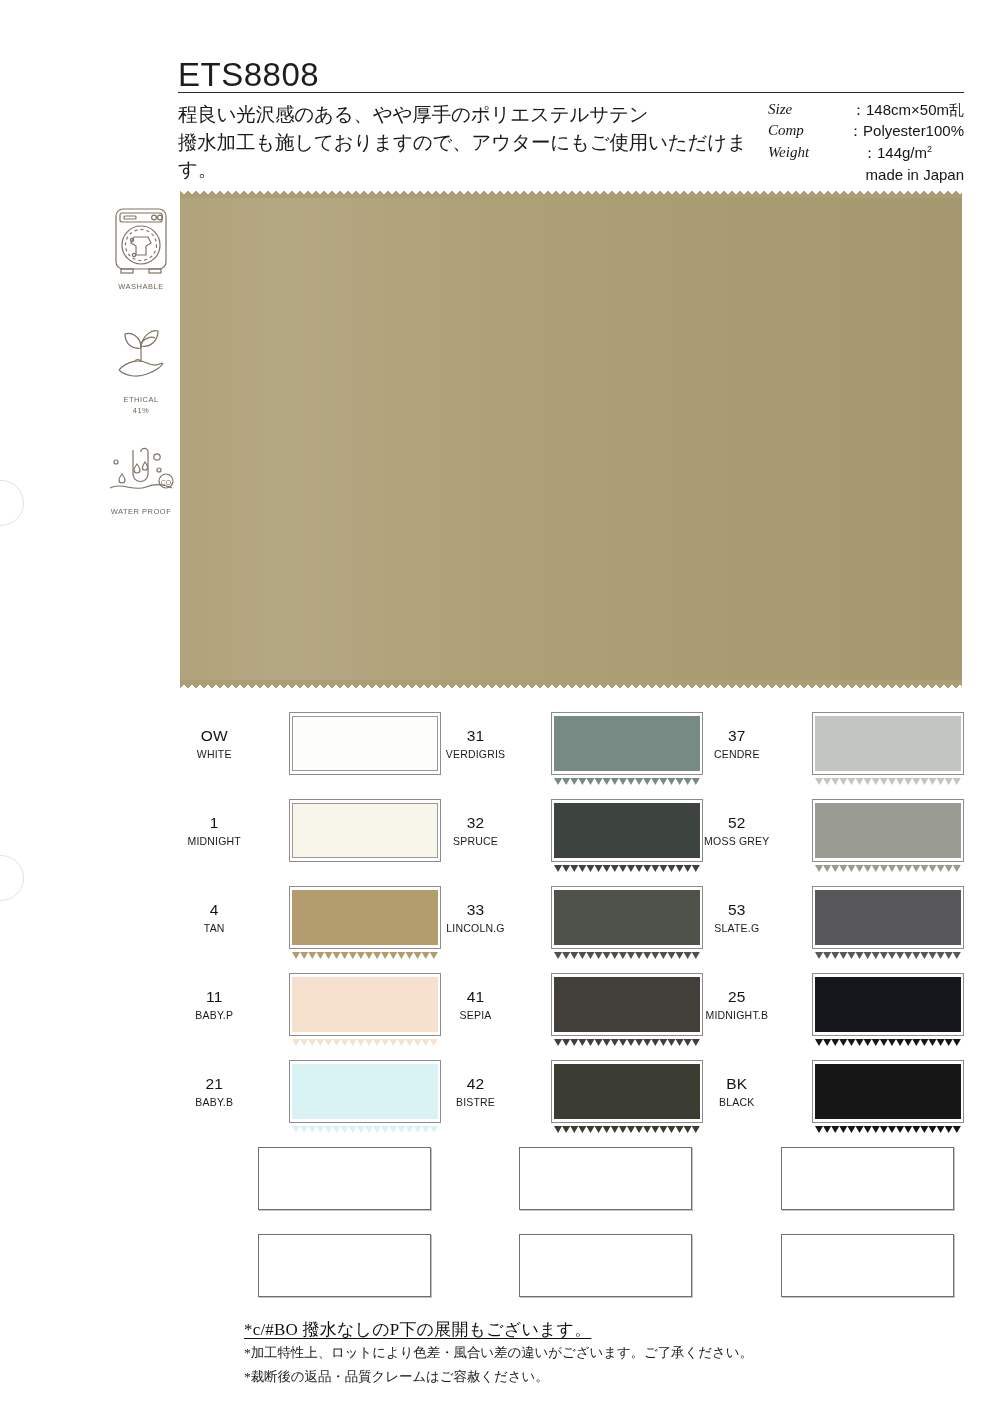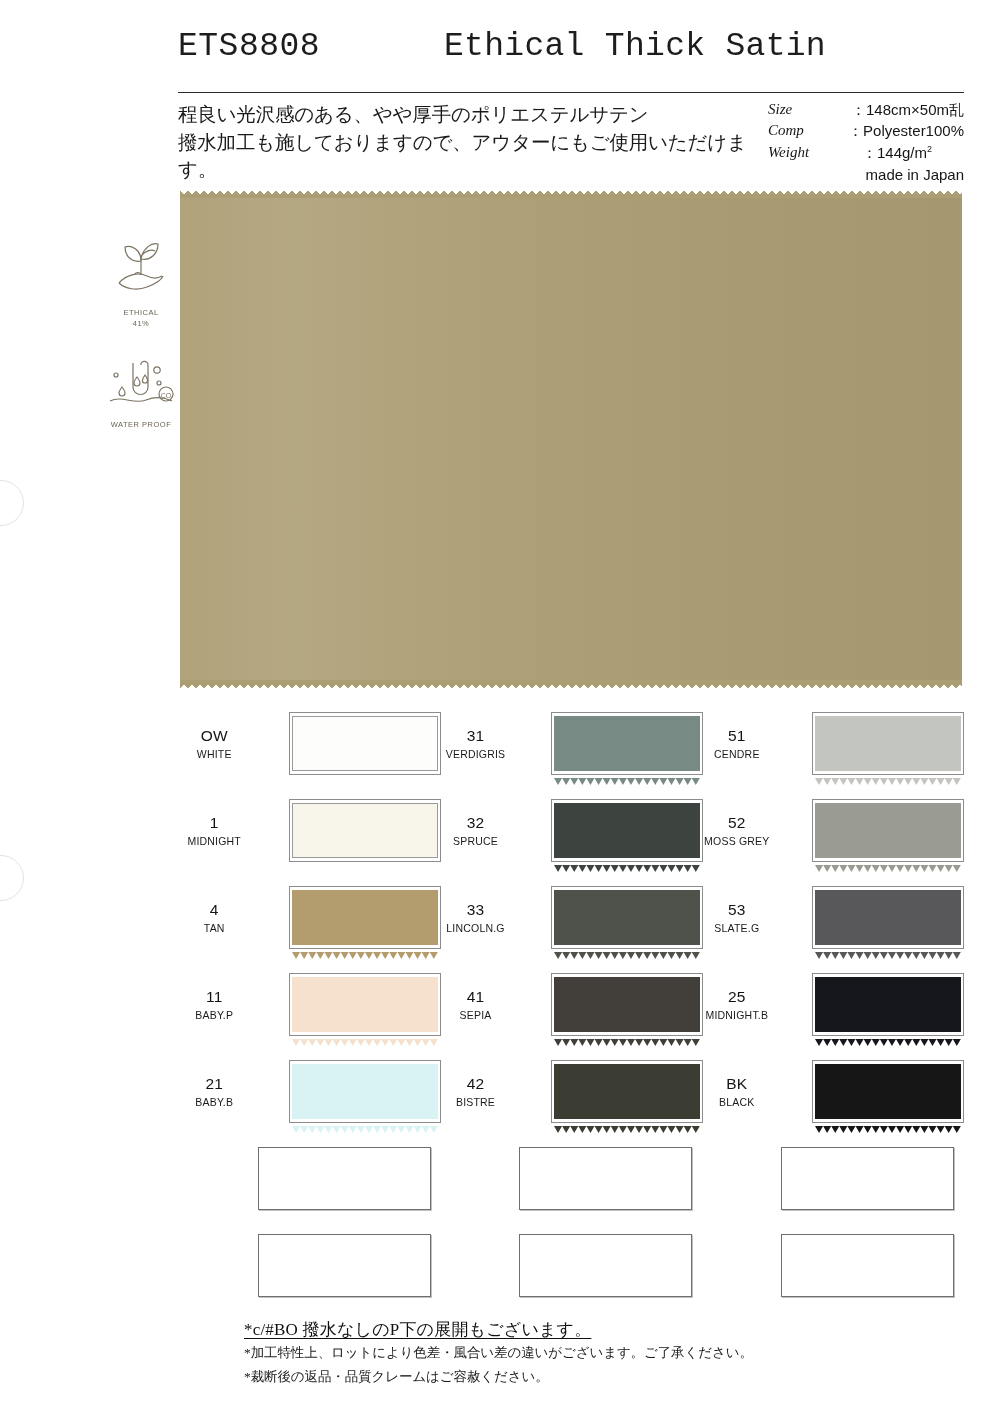--- a/index.html
+++ b/index.html
@@ -14,21 +14,21 @@
   
   .punch {
     position: absolute; left: -22px; width: 46px; height: 46px;
     border: 1.5px solid #e2e2e2; border-radius: 50%;
     background: #fff;
   }
   .punch.p1 { top: 480px; }
   .punch.p2 { top: 855px; }
 
   
-  .hdr { position: absolute; left: 178px; top: 28px; width: 782px; font-family: Liberation Mono, monospace; }
+  .hdr { position: absolute; left: 178px; top: 56px; width: 782px; }
   .hdr-row { display: flex; align-items: baseline; }
   .code {
     font-size: 33px; letter-spacing: .5px; color: #1d1d1d;
     font-weight: 400; width: 250px;
   }
   .prodname {
     font-size: 33px; color: #1d1d1d; letter-spacing: .3px; flex: 1;
     text-align: left; padding-left: 16px;
   }
   .rule { position: absolute; left: 178px; top: 92px; width: 786px; height: 1.4px; background: #2a2a2a; }
@@ -138,21 +138,20 @@
 <body>
 
 <div class="page">
 
   <div class="punch p1"></div>
   <div class="punch p2"></div>
 
   <div class="hdr">
     <div class="hdr-row">
       <div class="code">ETS8808</div>
-      <div class="prodname">Ethical Thick Satin</div>
     </div>
   </div>
   <div class="rule"></div>
 
   <div class="subwrap">
     <div class="jp-desc">
       <div>程良い光沢感のある、やや厚手のポリエステルサテン</div>
       <div>撥水加工も施しておりますので、アウターにもご使用いただけます。</div>
     </div>
     <div class="spec">
@@ -167,20 +166,37 @@
       <div class="srow">
         <span class="k">Weight</span>
         <span class="v"><span>：144g/m</span><span class="sup">2</span></span>
       </div>
       <div class="made">made in Japan</div>
     </div>
   </div>
 
   <div class="icons">
 
+    <div class="ic-block">
+      <svg width="62" height="72" viewBox="0 0 62 72" fill="none" stroke="#7d7363" stroke-width="1.2">
+        <rect x="6" y="4" width="50" height="60" rx="7"></rect>
+        <rect x="10" y="8" width="42" height="9" rx="2"></rect>
+        <rect x="14" y="11" width="12" height="3" rx="1"></rect>
+        <circle cx="44" cy="12.5" r="2.4"></circle>
+          <circle cx="50" cy="12.5" r="2.4"></circle>
+        <circle cx="31" cy="40" r="19"></circle>
+        <circle cx="31" cy="40" r="15.5" stroke-dasharray="3 3"></circle>
+        <path d="M24 32 h14 l3 6 -5 3 v9 h-10 v-9 l-5 -3 z"></path>
+        <circle cx="22" cy="35" r="1.6"></circle>
+          <circle cx="24" cy="50" r="1.6"></circle>
+        <rect x="11" y="64" width="12" height="4"></rect>
+          <rect x="39" y="64" width="12" height="4"></rect>
+      </svg>
+      <div class="ic-cap">WASHABLE</div>
+    </div>
 
     <div class="ic-block" style="margin-top:26px;">
       <svg width="72" height="72" viewBox="0 0 72 72" fill="none" stroke="#7d7363" stroke-width="1.2">
         <path d="M36 44 V28"></path>
         <path d="M36 30 C36 18, 26 14, 20 16 C20 26, 28 32, 36 30 Z"></path>
         <path d="M36 28 C38 17, 47 11, 53 13 C53 23, 45 30, 36 28 Z"></path>
         <path d="M36 25 C40 20, 46 18, 50 20"></path>
         <path d="M14 52 C22 43, 34 41, 42 45 C48 48, 52 48, 57 45"></path>
         <path d="M14 52 C20 58, 32 60, 42 56 C50 53, 56 50, 58 45"></path>
         <path d="M29 44 C31 41, 34 41, 36 43"></path>
@@ -240,21 +256,21 @@
                 </svg></div>
            <div class="body" style="background:#788a84"></div>
            <div class="zig-b"><svg width="100%" height="7" viewBox="0 0 173 7" preserveAspectRatio="none">
                   <path d="M0 0 L4.805555555555555 7 L9.61111111111111 0 L14.416666666666666 7 L19.22222222222222 0 L24.02777777777778 7 L28.833333333333332 0 L33.638888888888886 7 L38.44444444444444 0 L43.25 7 L48.05555555555556 0 L52.861111111111114 7 L57.66666666666667 0 L62.47222222222222 7 L67.27777777777777 0 L72.08333333333333 7 L76.88888888888889 0 L81.69444444444444 7 L86.5 0 L91.30555555555556 7 L96.11111111111111 0 L100.91666666666667 7 L105.72222222222223 0 L110.52777777777777 7 L115.33333333333333 0 L120.13888888888889 7 L124.94444444444444 0 L129.75 7 L134.55555555555554 0 L139.3611111111111 7 L144.16666666666666 0 L148.9722222222222 7 L153.77777777777777 0 L158.58333333333331 7 L163.38888888888889 0 L168.19444444444443 7 L173 0 L173 0 Z" fill="#788a84"></path>
                 </svg></div>
          </div>
        </div>
         </div>
         <div class="cell">
           <div class="lbl">
-         <div class="num">51</div>
+         <div class="num">37</div>
          <div class="nm">CENDRE</div>
        </div>
        <div class="chip-box">
          <div class="frame"></div>
          <div class="chip ">
            <div class="zig-t"><svg width="100%" height="7" viewBox="0 0 173 7" preserveAspectRatio="none">
                   <path d="M0 7 L4.805555555555555 0 L9.61111111111111 7 L14.416666666666666 0 L19.22222222222222 7 L24.02777777777778 0 L28.833333333333332 7 L33.638888888888886 0 L38.44444444444444 7 L43.25 0 L48.05555555555556 7 L52.861111111111114 0 L57.66666666666667 7 L62.47222222222222 0 L67.27777777777777 7 L72.08333333333333 0 L76.88888888888889 7 L81.69444444444444 0 L86.5 7 L91.30555555555556 0 L96.11111111111111 7 L100.91666666666667 0 L105.72222222222223 7 L110.52777777777777 0 L115.33333333333333 7 L120.13888888888889 0 L124.94444444444444 7 L129.75 0 L134.55555555555554 7 L139.3611111111111 0 L144.16666666666666 7 L148.9722222222222 0 L153.77777777777777 7 L158.58333333333331 0 L163.38888888888889 7 L168.19444444444443 0 L173 7 L173 7 Z" fill="#c3c5c0"></path>
                 </svg></div>
            <div class="body" style="background:#c3c5c0"></div>
            <div class="zig-b"><svg width="100%" height="7" viewBox="0 0 173 7" preserveAspectRatio="none">

